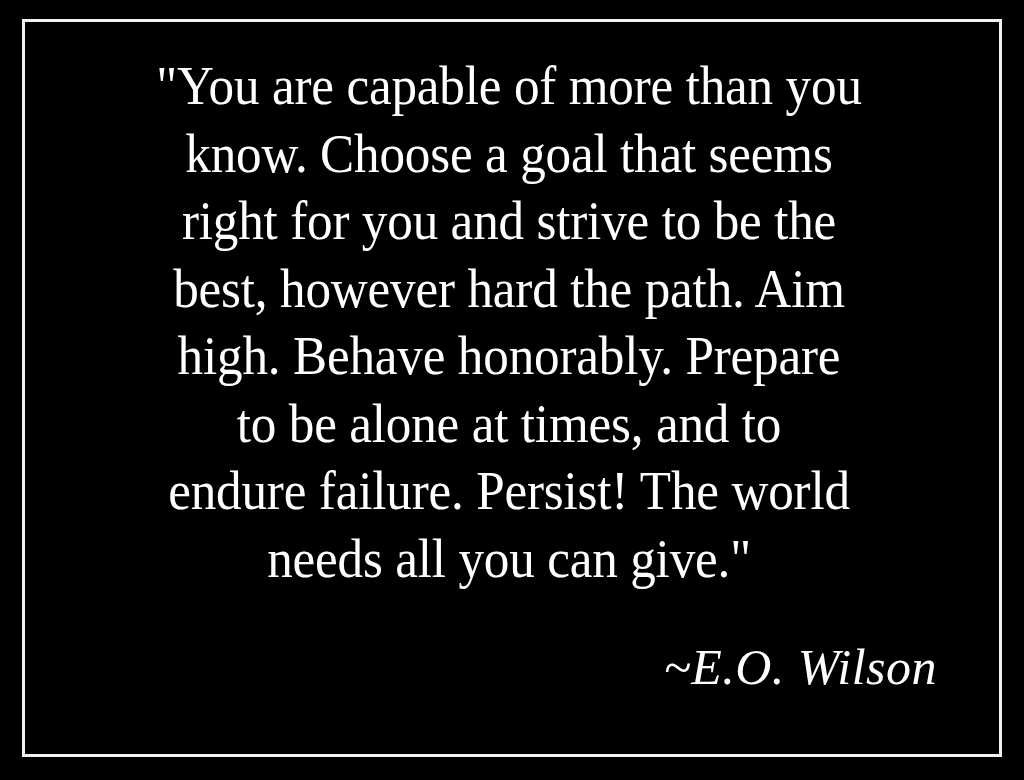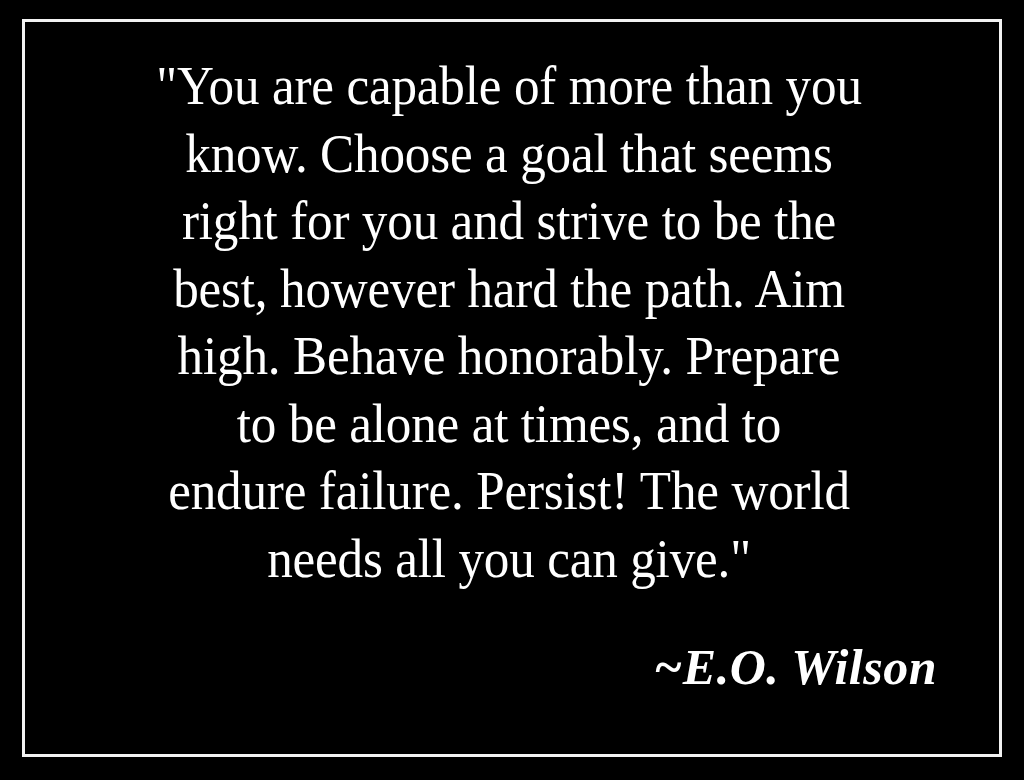--- a/index.html
+++ b/index.html
@@ -64,21 +64,21 @@
     padding-right: 3px;
     box-sizing: border-box;
   }
 
   .attribution {
     display: inline-block;
     color: #ffffff;
     font-size: 50px;
     line-height: 58px;
     font-style: italic;
-    font-weight: 700;
+    font-weight: 400;
     white-space: nowrap;
     letter-spacing: 0.5px;
     margin-left: 44px;
   }
 </style>
 </head>
 <body>
 
 <div class="canvas">
 

